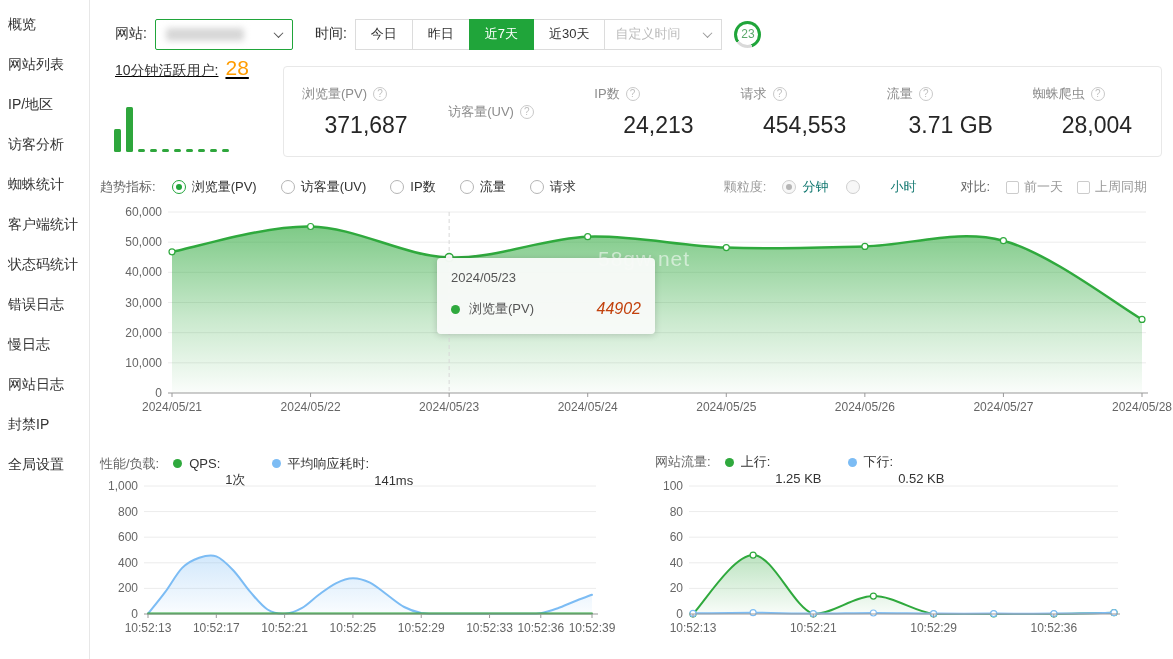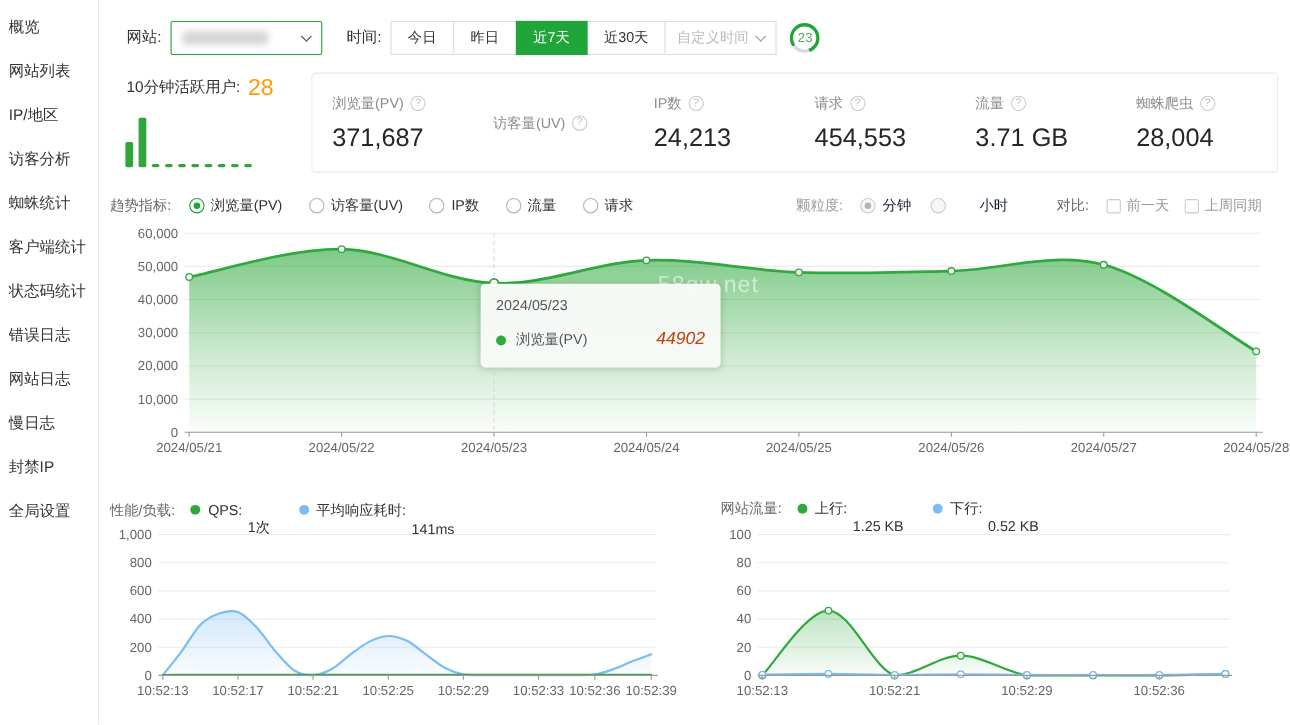--- a/index.html
+++ b/index.html
@@ -14,49 +14,49 @@
   .toolbar { position:absolute; left:115px; top:18px; height:32px; display:flex; align-items:center; }
   .lbl { font-size:14px; color:#333; margin-right:8px; white-space:nowrap; }
   .site-select { width:138px; height:31px; border:1px solid #20a53a; border-radius:2px; background:#fff; display:flex; align-items:center; justify-content:space-between; padding:0 10px; margin-right:22px; cursor:pointer; }
   .blur-blob { width:78px; height:13px; background:#d7d7d7; border-radius:3px; filter:blur(3px); }
   .chev { width:7px; height:7px; border-right:1.6px solid #555; border-bottom:1.6px solid #555; transform:rotate(45deg) translate(-1px,-1px); }
   .chev.light { border-color:#9a9a9a; }
   .btn-group { display:flex; }
   .tbtn { position:relative; height:31px; padding:0 15px; background:#fff; border:1px solid #dcdcdc; margin-left:-1px; font-size:13px; color:#333; display:flex; align-items:center; cursor:pointer; font-family:inherit; }
   .btn-group .tbtn:first-child, .view-toggle .tbtn:first-child { margin-left:0; }
   .tbtn.active { background:#20a53a; border-color:#20a53a; color:#fff; z-index:1; }
-  .custom-select { height:31px; border:1px solid #dcdcdc; margin-left:-1px; display:flex; align-items:center; padding:0 10px; gap:8px; font-size:13px; color:#bbb; cursor:pointer; background:#fff; }
+  .custom-select { height:31px; border:1px solid #dcdcdc; margin-left:-1px; display:flex; align-items:center; padding:0 10px; gap:24px; font-size:13px; color:#bbb; cursor:pointer; background:#fff; }
   .badge { width:27px; height:27px; margin-left:12px; border-radius:50%; background:conic-gradient(from 160deg,#d9d9d9 0deg 75deg,#20a53a 75deg 360deg); display:grid; place-items:center; }
   .badge-in { width:21px; height:21px; border-radius:50%; background:#fff; display:grid; place-items:center; font-size:12px; color:#5ba86b; }
   .view-toggle { position:absolute; right:11px; top:18px; display:flex; }
 
   
-  .active-users { position:absolute; left:115px; top:68px; display:flex; align-items:center; }
+  .active-users { position:absolute; left:115px; top:56px; display:flex; align-items:flex-end;text-decoration:underline; }
   .au-label { font-size:14px; color:#333; }
   .au-value { font-size:21px; color:#ff9c00; margin-left:7px; }
   .active-bars { position:absolute; left:114px; top:104px; height:48px; display:flex; align-items:flex-end; gap:5px; }
   .abar { width:7px; background:#2ea63c; border-radius:1.5px; }
 
   .stats-box { position:absolute; left:283px; top:66px; width:879px; height:91px; border:1px solid #e8e8e8; border-radius:4px; background:#fff; display:flex; align-items:center; }
   .stat { flex:1; padding-left:18px; }
   .stat-label { font-size:13px; color:#8c8c8c; display:flex; align-items:center; gap:6px; }
   .help { width:14px; height:14px; border:1px solid #c9c9c9; border-radius:50%; color:#bfbfbf; font-size:10px; line-height:12px; text-align:center; cursor:pointer; }
-  .stat-value { font-size:23px; color:#262626; margin-top:9px; }
+  .stat-value { font-size:23px; color:#262626; margin-top:9px;text-align:center; }
 
   
   .trend-controls { position:absolute; left:100px; right:12px; top:176px; height:22px; display:flex; align-items:center; font-size:13px; }
   .tc-label { color:#666; margin-right:16px; }
   .radio-item { display:flex; align-items:center; margin-right:24px; cursor:pointer; }
   .radio { width:14px; height:14px; border-radius:50%; border:1px solid #b5b5b5; position:relative; background:#fff; }
   .radio.checked { border-color:#20a53a; }
   .radio.checked::after { content:''; position:absolute; inset:3px; border-radius:50%; background:#20a53a; }
   .radio.dis { border-color:#cfcfcf; background:#f7f7f7; }
   .radio.dchecked::after { content:''; position:absolute; inset:3px; border-radius:50%; background:#b5b5b5; }
   .radio-label { margin-left:6px; color:#333; }
-  .radio-label.dimt { color:#0f172a; }
+  .radio-label.dimt { color:#0f766e; }
   .right-controls { margin-left:auto; display:flex; align-items:center; }
   .right-controls .tc-label { color:#9a9a9a;text-align:right; }
   .check-item { display:flex; align-items:center; margin-right:14px; cursor:pointer; }
   .cb { width:13px; height:13px; border:1px solid #ccc; border-radius:2px; background:#fff; }
   .check-label { margin-left:5px; color:#9a9a9a; }
 
   
   svg.chart { position:absolute; display:block; }
   #svg-trend { left:100px; top:205px; }
   #svg-performance { left:100px; top:468px; }
@@ -89,22 +89,22 @@
   <div class="sidebar">
     <div id="sidebar-list">
         <div class="side-item">概览</div>
         <div class="side-item">网站列表</div>
         <div class="side-item">IP/地区</div>
         <div class="side-item">访客分析</div>
         <div class="side-item">蜘蛛统计</div>
         <div class="side-item">客户端统计</div>
         <div class="side-item">状态码统计</div>
         <div class="side-item">错误日志</div>
+        <div class="side-item">慢日志</div>
         <div class="side-item">网站日志</div>
-        <div class="side-item">慢日志</div>
         <div class="side-item">封禁IP</div>
         <div class="side-item">全局设置</div>
       </div>
   </div>
 
   <div class="toolbar">
     <span class="lbl">网站:</span>
     <div class="site-select">
       <span class="blur-blob"></span>
       <span class="chev"></span>

